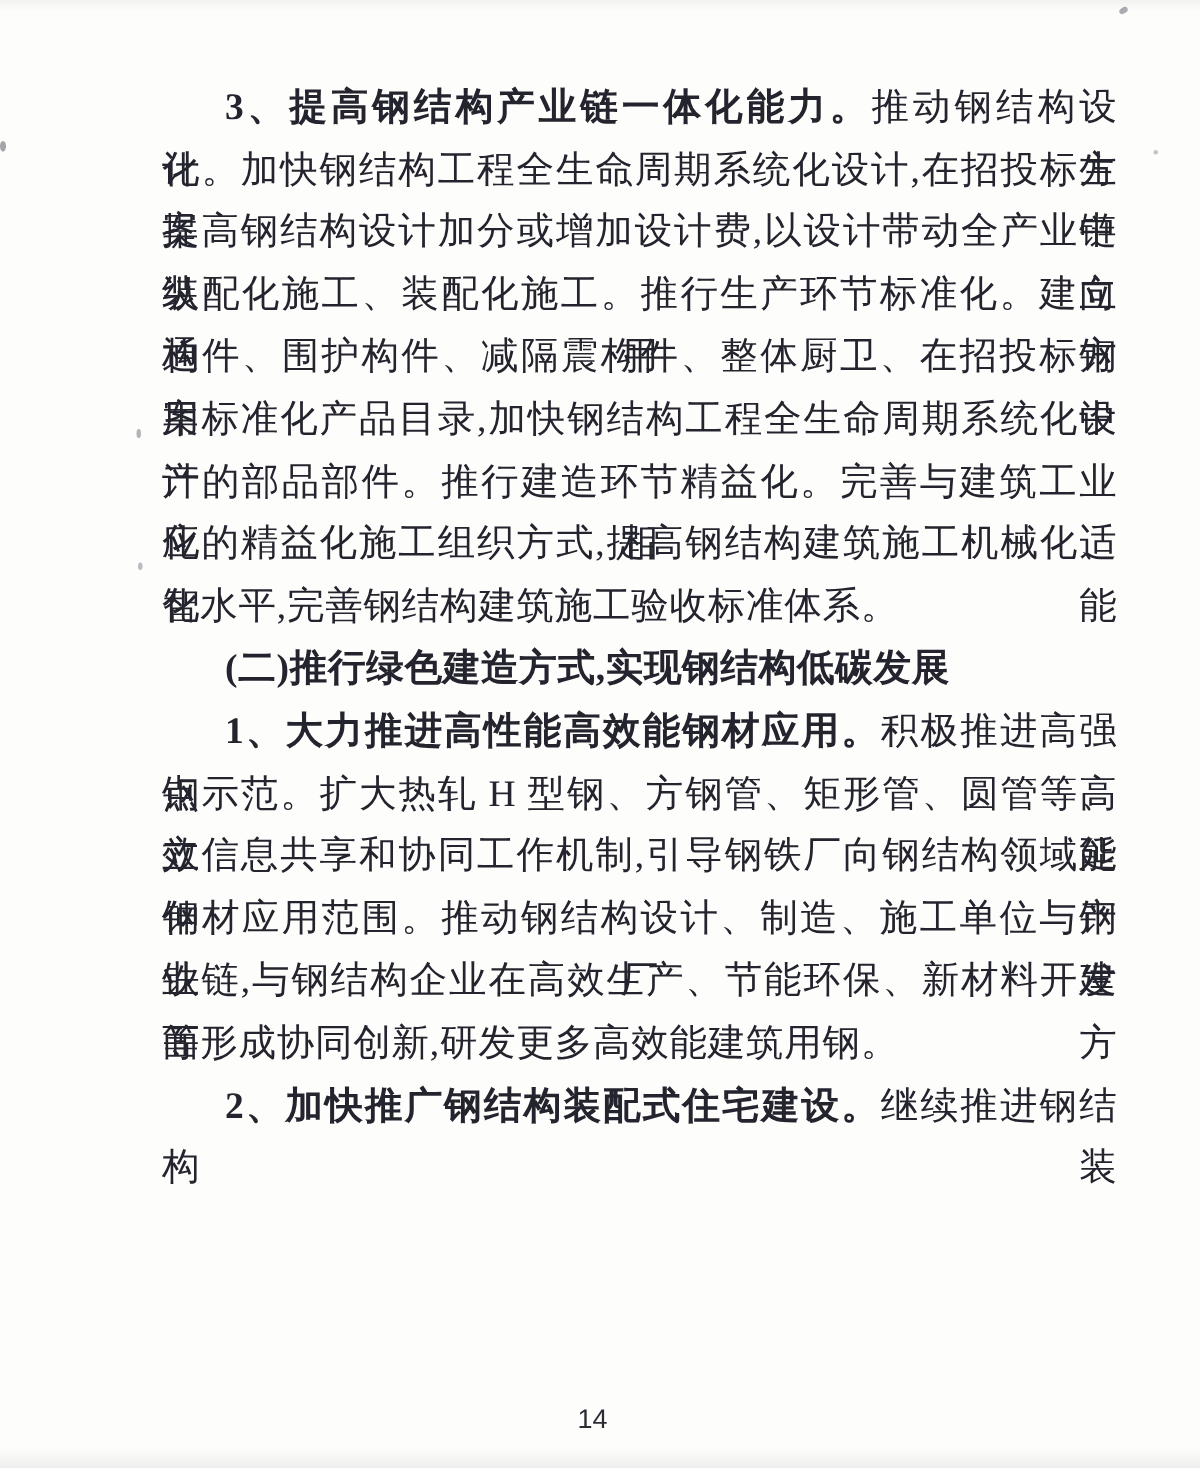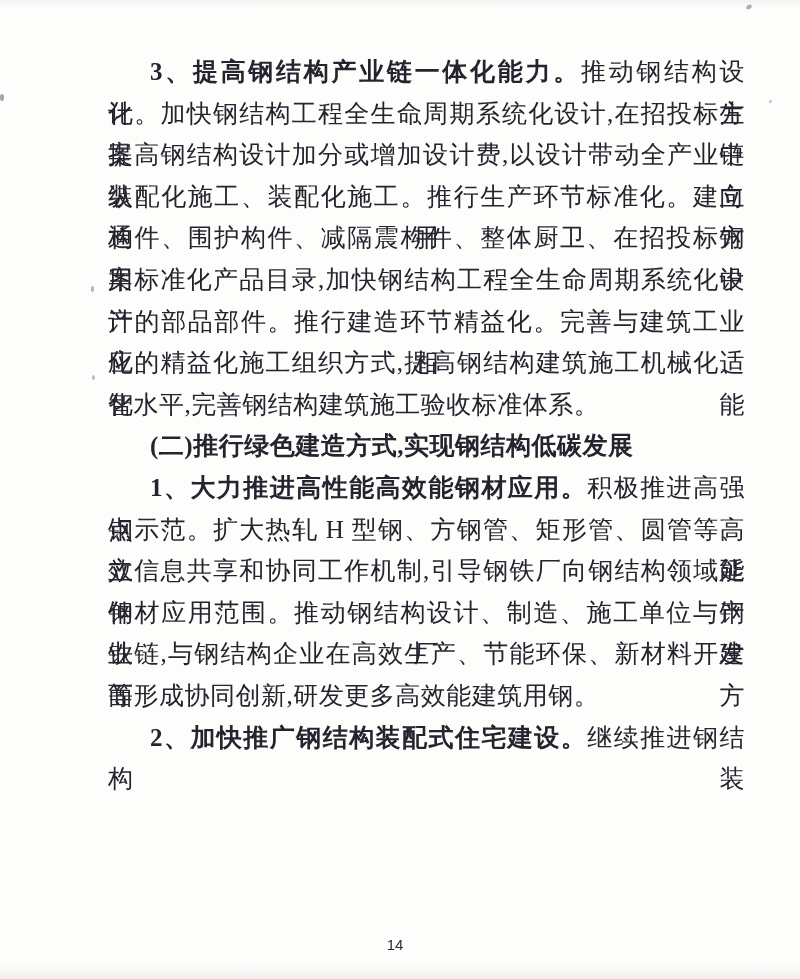--- a/index.html
+++ b/index.html
@@ -58,21 +58,21 @@
     font-weight: 700;
     letter-spacing: 0.5px;
   }
   #page-number {
     position: absolute;
     left: 0;
     width: 790px;
     top: 936px;
     text-align: center;
     font-family: "Liberation Sans", "DejaVu Sans", sans-serif;
-    font-size: 15px;
+    font-size: 18px;
     color: #2c2c34;
   }
   
   .speck {
     position: absolute;
     background: #5a5a66;
     border-radius: 50%;
     pointer-events: none;
   }
   .speck.s1 { left: 0px;   top: 94px;  width: 4px; height: 7px; opacity: .55; }

